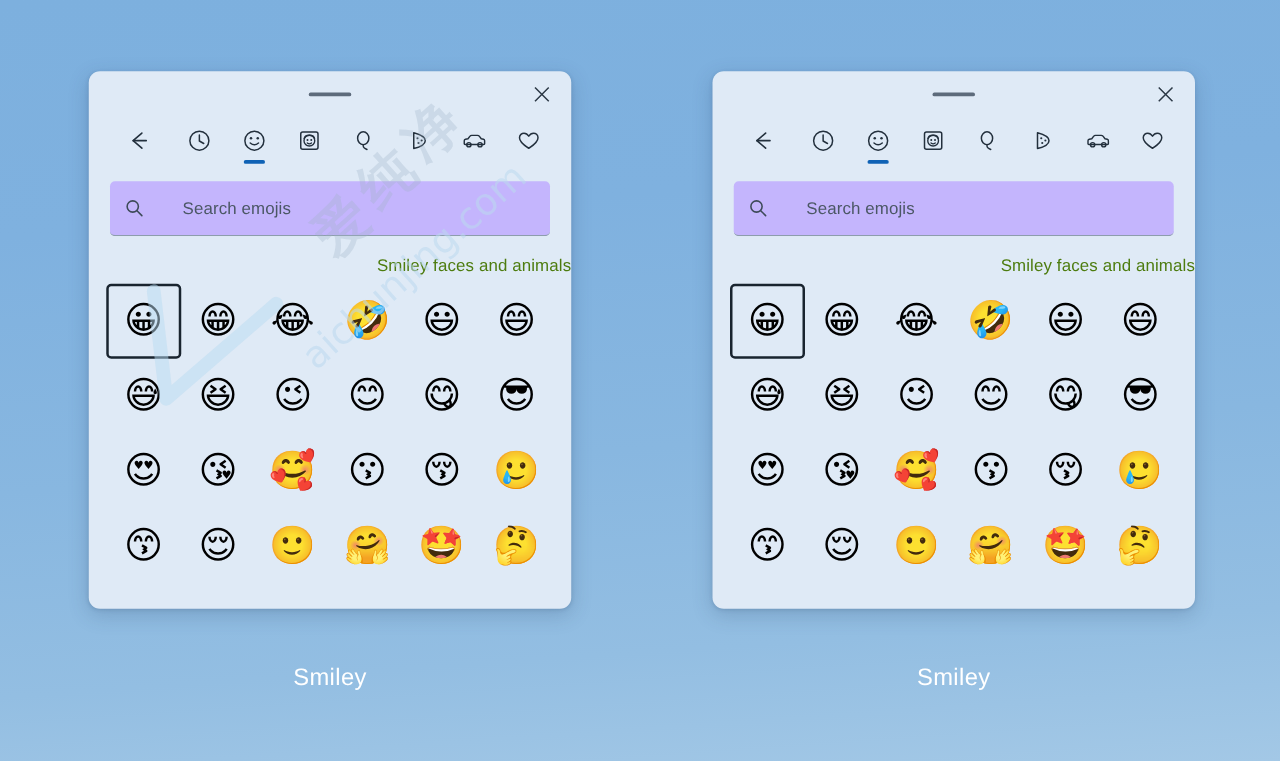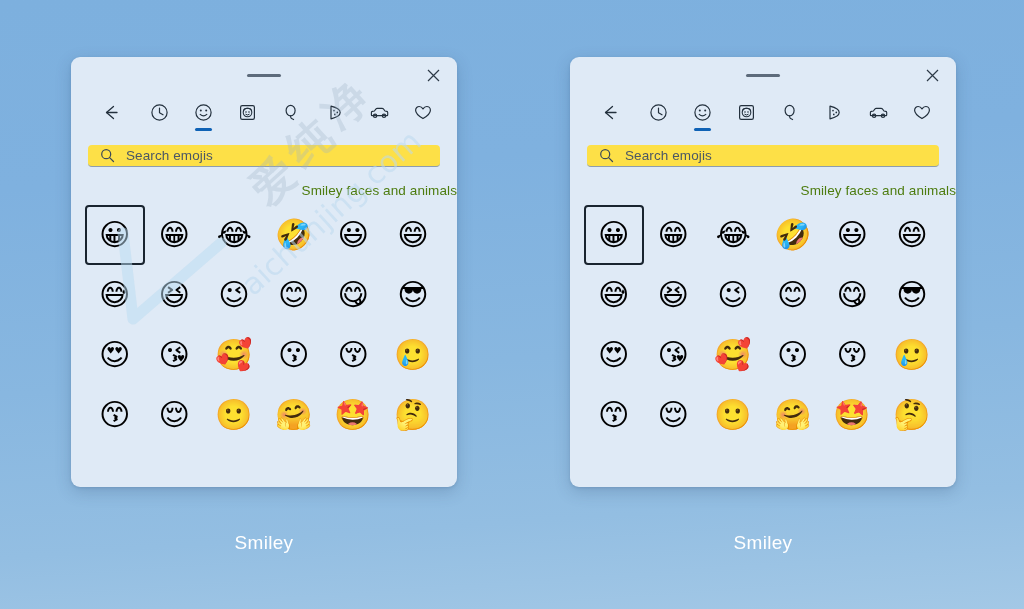--- a/index.html
+++ b/index.html
@@ -102,28 +102,29 @@
     background: #0f62b5;
   }
   .tab.back { width: 46px; margin-right: 4px; }
 
   
   .search-wrap {
     margin: 8px 17px 0 17px;
     position: relative;
   }
   .search-box {
-    height: 22px;
-    background: #fde047;
+    height: 44px;
+    background: #c4b5fd;
     border-radius: 4px;
     display: flex;
     align-items: center;
     padding: 0 10px;
     border-bottom: 1px solid #8d9dad;
     box-sizing: border-box;
+    gap: 20px;
   }
   .search-icon {
     width: 18px;
     height: 18px;
     margin-right: 10px;
     color: #3d4a58;
     display: flex;
     align-items: center;
     justify-content: center;
   }

